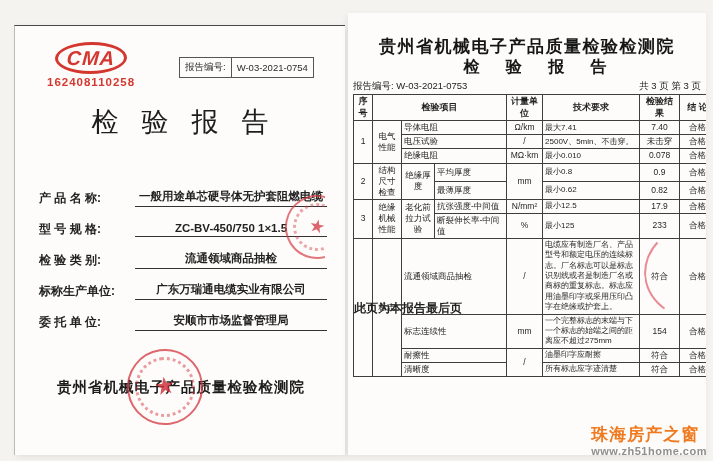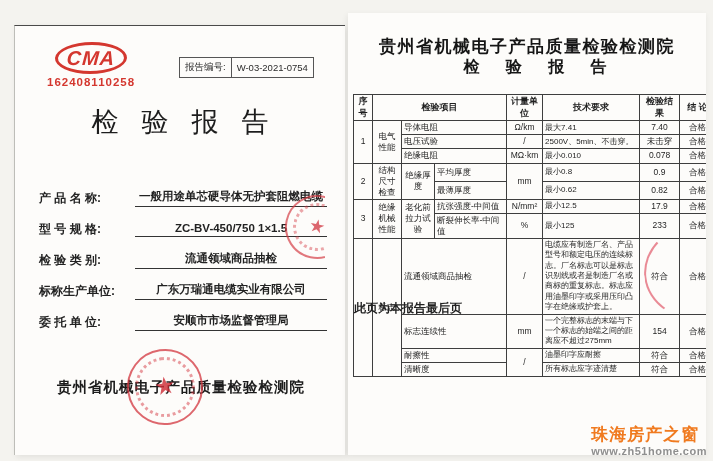--- a/index.html
+++ b/index.html
@@ -185,20 +185,24 @@
       <div class="star">★</div>
     </div>
 
   </div>
 
   <div class="page page-right">
 
     <div class="rp-institute">贵州省机械电子产品质量检验检测院</div>
     <div class="rp-title">检 验 报 告</div>
 
+    <div class="rp-meta">
+      <span>报告编号: W-03-2021-0753</span>
+      <span>共 3 页 第 3 页</span>
+    </div>
 
     <table class="results-table">
       <colgroup>
         <col class="col-no">
           <col class="col-grp">
           <col class="col-sub">
           <col class="col-item">
         <col class="col-unit">
           <col class="col-req">
           <col class="col-res">

